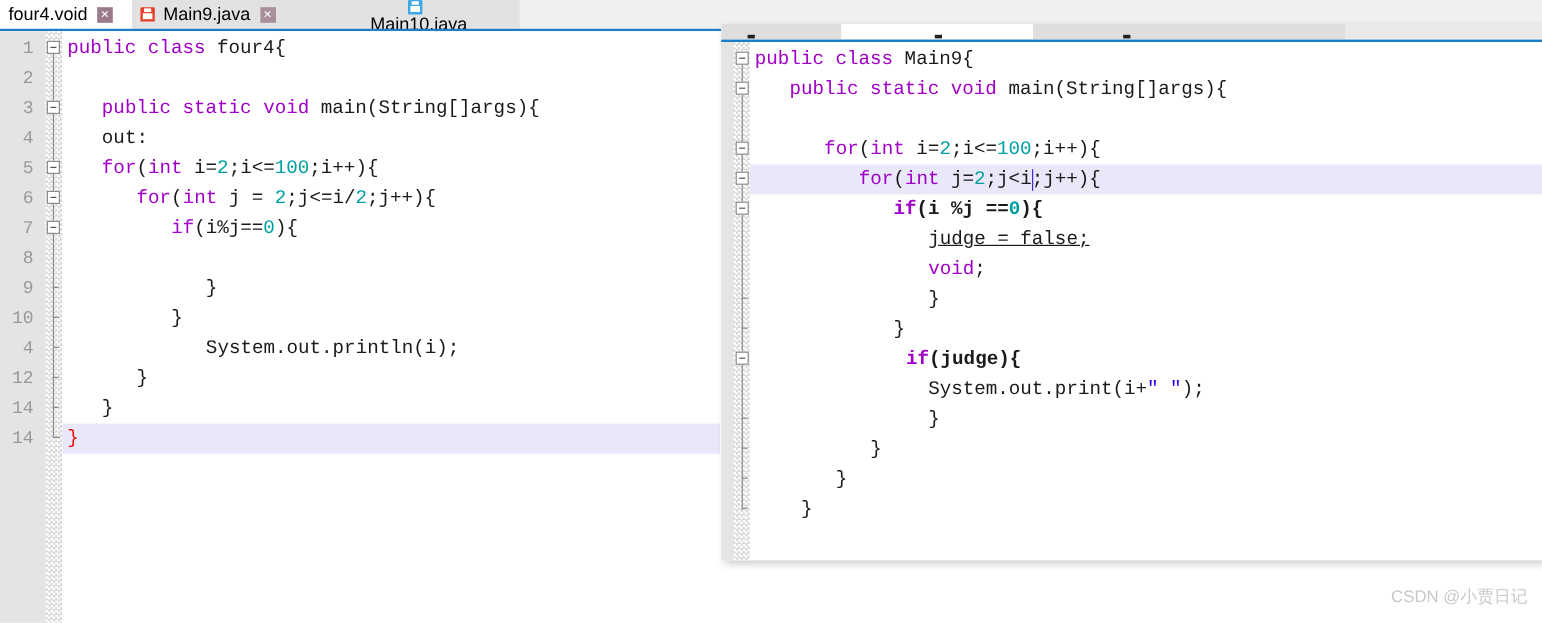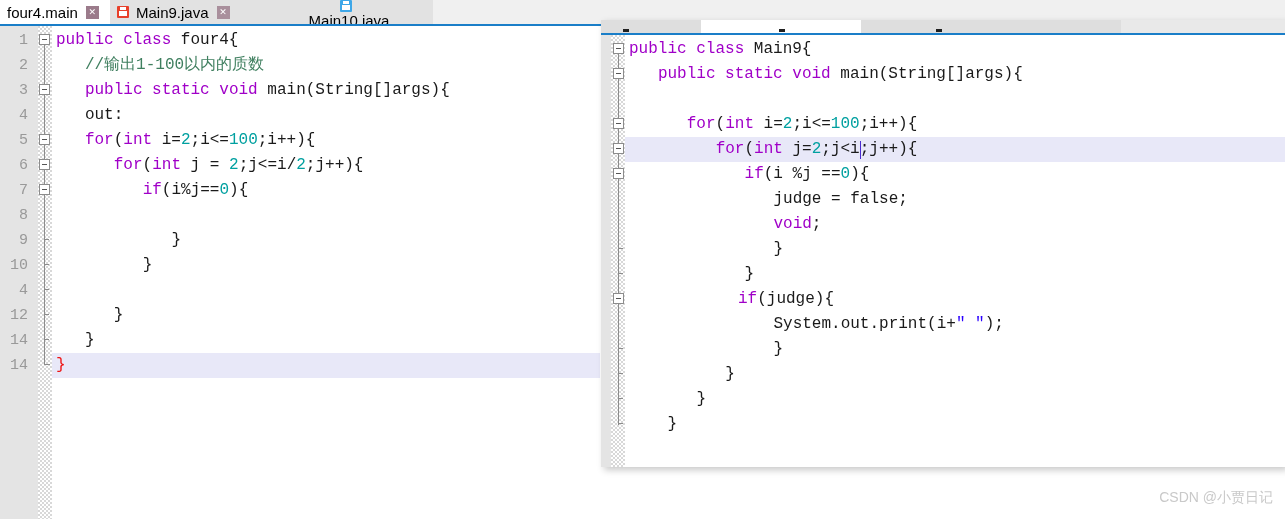--- a/index.html
+++ b/index.html
@@ -279,21 +279,21 @@
     font-size: 14px;
     color: #c9c9c9;
     white-space: nowrap;
   }
 </style>
 </head>
 <body>
 
 <div id="tab-bar">
     <div class="tab active" style="left: 0px; width: 110px;">
-      <span class="tab-label">four4.main</span>
+      <span class="tab-label">four4.void</span>
       <span class="tab-close">✕</span>
     </div>
     <div class="tab inactive" style="left: 110px; width: 155px;">
       <span class="tab-icon red"></span>
       <span class="tab-label">Main9.java</span>
       <span class="tab-close dim">✕</span>
     </div>
     <div class="tab inactive" style="left: 265px; width: 168px; flex-direction: column;">
       <span class="tab-icon blue"></span>
       <span class="tab-label">Main10.java</span>
@@ -326,28 +326,28 @@
     <div class="fold-box" style="left: 39px; top: 108px;"></div>
     <div class="fold-box" style="left: 39px; top: 133px;"></div>
     <div class="fold-box" style="left: 39px; top: 158px;"></div>
     <div class="fold-tick" style="top: 213px;"></div>
     <div class="fold-tick" style="top: 238px;"></div>
     <div class="fold-tick" style="top: 263px;"></div>
     <div class="fold-tick" style="top: 288px;"></div>
     <div class="fold-tick" style="top: 313px;"></div>
     <div class="fold-end" style="top: 338px;"></div>
     <div class="code-line" style="top: 2px; left: 56px;"><span class="kw">public</span><span class="pl"> </span><span class="kw">class</span><span class="pl"> four4{</span></div>
-    <div class="code-line" style="top: 27px; left: 84.89px;"><span class="cm">//输出1-100以内的质数</span></div>
     <div class="code-line" style="top: 52px; left: 84.89px;"><span class="kw">public</span><span class="pl"> </span><span class="kw">static</span><span class="pl"> </span><span class="kw">void</span><span class="pl"> main(String[]args){</span></div>
     <div class="code-line" style="top: 77px; left: 84.89px;"><span class="pl">out:</span></div>
     <div class="code-line" style="top: 102px; left: 84.89px;"><span class="kw">for</span><span class="pl">(</span><span class="kw">int</span><span class="pl"> i=</span><span class="num">2</span><span class="pl">;i&lt;=</span><span class="num">100</span><span class="pl">;i++){</span></div>
     <div class="code-line" style="top: 127px; left: 113.78px;"><span class="kw">for</span><span class="pl">(</span><span class="kw">int</span><span class="pl"> j = </span><span class="num">2</span><span class="pl">;j&lt;=i/</span><span class="num">2</span><span class="pl">;j++){</span></div>
     <div class="code-line" style="top: 152px; left: 142.67px;"><span class="kw">if</span><span class="pl">(i%j==</span><span class="num">0</span><span class="pl">){</span></div>
     <div class="code-line" style="top: 202px; left: 171.56px;"><span class="pl">}</span></div>
     <div class="code-line" style="top: 227px; left: 142.67px;"><span class="pl">}</span></div>
+    <div class="code-line" style="top: 252px; left: 171.56px;"><span class="pl">System.out.println(i);</span></div>
     <div class="code-line" style="top: 277px; left: 113.78px;"><span class="pl">}</span></div>
     <div class="code-line" style="top: 302px; left: 84.89px;"><span class="pl">}</span></div>
     <div class="code-line" style="top: 327px; left: 56px;"><span class="rd">}</span></div>
   </div>
 
 <div id="right-window">
   <div id="right-tabstrip">
     <div class="rtab inact" style="left:0px;width:100px;">
       <div class="rtab-mark" style="left:22px;"></div>
     </div>
@@ -373,26 +373,26 @@
     <div class="r-fold-tick" style="top: 228px;"></div>
     <div class="r-fold-tick" style="top: 253px;"></div>
     <div class="r-fold-tick" style="top: 328px;"></div>
     <div class="r-fold-tick" style="top: 353px;"></div>
     <div class="r-fold-tick" style="top: 378px;"></div>
     <div class="r-fold-tick" style="top: 403px;"></div>
     <div class="r-code-line" style="top: 17px; left: 28px;"><span class="kw">public</span><span class="pl"> </span><span class="kw">class</span><span class="pl"> Main9{</span></div>
     <div class="r-code-line" style="top: 42px; left: 56.89px;"><span class="kw">public</span><span class="pl"> </span><span class="kw">static</span><span class="pl"> </span><span class="kw">void</span><span class="pl"> main(String[]args){</span></div>
     <div class="r-code-line" style="top: 92px; left: 85.78px;"><span class="kw">for</span><span class="pl">(</span><span class="kw">int</span><span class="pl"> i=</span><span class="num">2</span><span class="pl">;i&lt;=</span><span class="num">100</span><span class="pl">;i++){</span></div>
     <div class="r-code-line" style="top: 117px; left: 114.67px;"><span class="kw">for</span><span class="pl">(</span><span class="kw">int</span><span class="pl"> j=</span><span class="num">2</span><span class="pl">;j&lt;i;j++){</span></div>
-    <div class="r-code-line" style="top: 142px; left: 143.56px;"><span class="kw">if</span><span class="pl">(i %j ==</span><span class="num">0</span><span class="pl">){</span></div>
-    <div class="r-code-line" style="top: 167px; left: 172.45px;"><span class="pl">judge = false;</span></div>
+    <div class="r-code-line" style="top: 142px; left: 143.56px; font-weight: bold;"><span class="kw">if</span><span class="pl">(i %j ==</span><span class="num">0</span><span class="pl">){</span></div>
+    <div class="r-code-line" style="top: 167px; left: 172.45px; text-decoration: underline;"><span class="pl">judge = false;</span></div>
     <div class="r-code-line" style="top: 192px; left: 172.45px;"><span class="kw">void</span><span class="pl">;</span></div>
     <div class="r-code-line" style="top: 217px; left: 172.45px;"><span class="pl">}</span></div>
     <div class="r-code-line" style="top: 242px; left: 143.56px;"><span class="pl">}</span></div>
-    <div class="r-code-line" style="top: 267px; left: 137px;"><span class="kw">if</span><span class="pl">(judge){</span></div>
+    <div class="r-code-line" style="top: 267px; left: 154px; font-weight: bold;"><span class="kw">if</span><span class="pl">(judge){</span></div>
     <div class="r-code-line" style="top: 292px; left: 172.45px;"><span class="pl">System.out.print(i+</span><span class="str">" "</span><span class="pl">);</span></div>
     <div class="r-code-line" style="top: 317px; left: 172.45px;"><span class="pl">}</span></div>
     <div class="r-code-line" style="top: 342px; left: 124.3px;"><span class="pl">}</span></div>
     <div class="r-code-line" style="top: 367px; left: 95.41px;"><span class="pl">}</span></div>
     <div class="r-code-line" style="top: 392px; left: 66.52px;"><span class="pl">}</span></div>
     <div id="text-caret" style="left: 259.12px; top: 121px;"></div>
   </div>
 
 <div id="watermark">CSDN @小贾日记</div>
 

